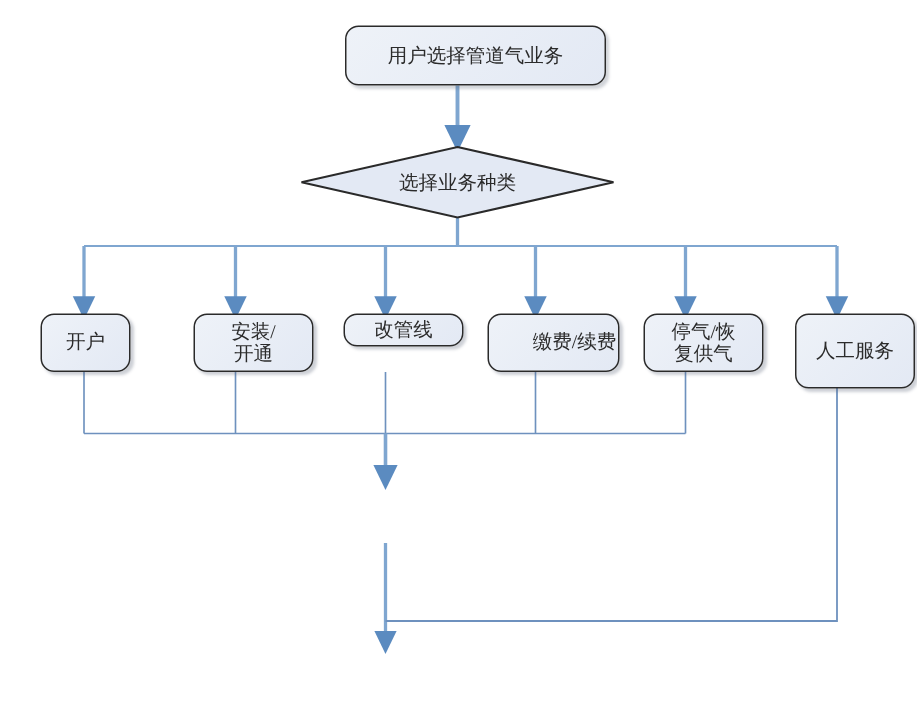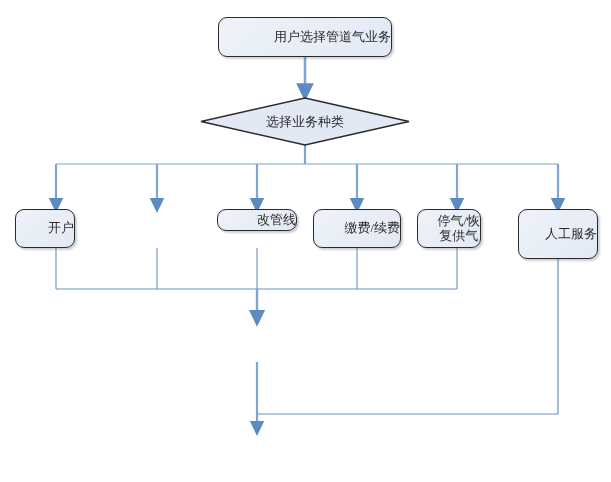--- a/index.html
+++ b/index.html
@@ -24,28 +24,29 @@
     left: 0;
     top: 0;
     width: 611px;
     height: 482px;
   }
   .node {
     position: absolute;
     box-sizing: border-box;
     display: flex;
     align-items: center;
-    justify-content: flex-end;
+    justify-content: center;
     text-align: center;
     color: #2b2b2b;
     font-size: 13px;
     line-height: 1.12;
     background: linear-gradient(135deg, #eef2f8 0%, #e3e9f4 100%);
     border: 1px solid #2a2a2a;
     z-index: 3;
+    margin-left: 12px;
   }
   .node-terminator {
     border-radius: 9px;
     box-shadow: 2px 2px 2px rgba(90,100,120,0.28);
   }
   .node-pill {
     border-radius: 999px;
     box-shadow: 2px 2px 2px rgba(90,100,120,0.28);
   }
   .node-option {
@@ -141,30 +142,34 @@
     <svg class="dia-shape" viewBox="0 0 210 49" preserveAspectRatio="none" xmlns="http://www.w3.org/2000/svg">
       <polygon points="105,1 209,24.5 105,48 1,24.5" fill="#E3E9F4" stroke="#2A2A2A" stroke-width="1.4"></polygon>
     </svg>
     <span class="dia-label lbl">选择业务种类</span>
   </div>
 
   <div class="node node-option" style="left:15px; top:209px; width:60px; height:39px;">
     <span class="lbl">开户</span>
   </div>
 
+  <div class="node node-option" style="left:117px; top:209px; width:80px; height:39px;">
+    <span class="lbl">安装/
+开通</span>
+  </div>
 
   <div class="node node-option" style="left:217px; top:209px; width:80px; height:22px;">
     <span class="lbl">改管线</span>
   </div>
 
   <div class="node node-option" style="left:313px; top:209px; width:88px; height:39px;padding-left:28px;">
     <span class="lbl">缴费/续费</span>
   </div>
 
-  <div class="node node-option" style="left:417px; top:209px; width:64px; height:39px;">
+  <div class="node node-option" style="left:417px; top:209px; width:80px; height:39px;">
     <span class="lbl">停气/恢
 复供气</span>
   </div>
 
   <div class="node node-option" style="left:518px; top:209px; width:80px; height:50px;">
     <span class="lbl">人工服务</span>
   </div>
 
 
 

